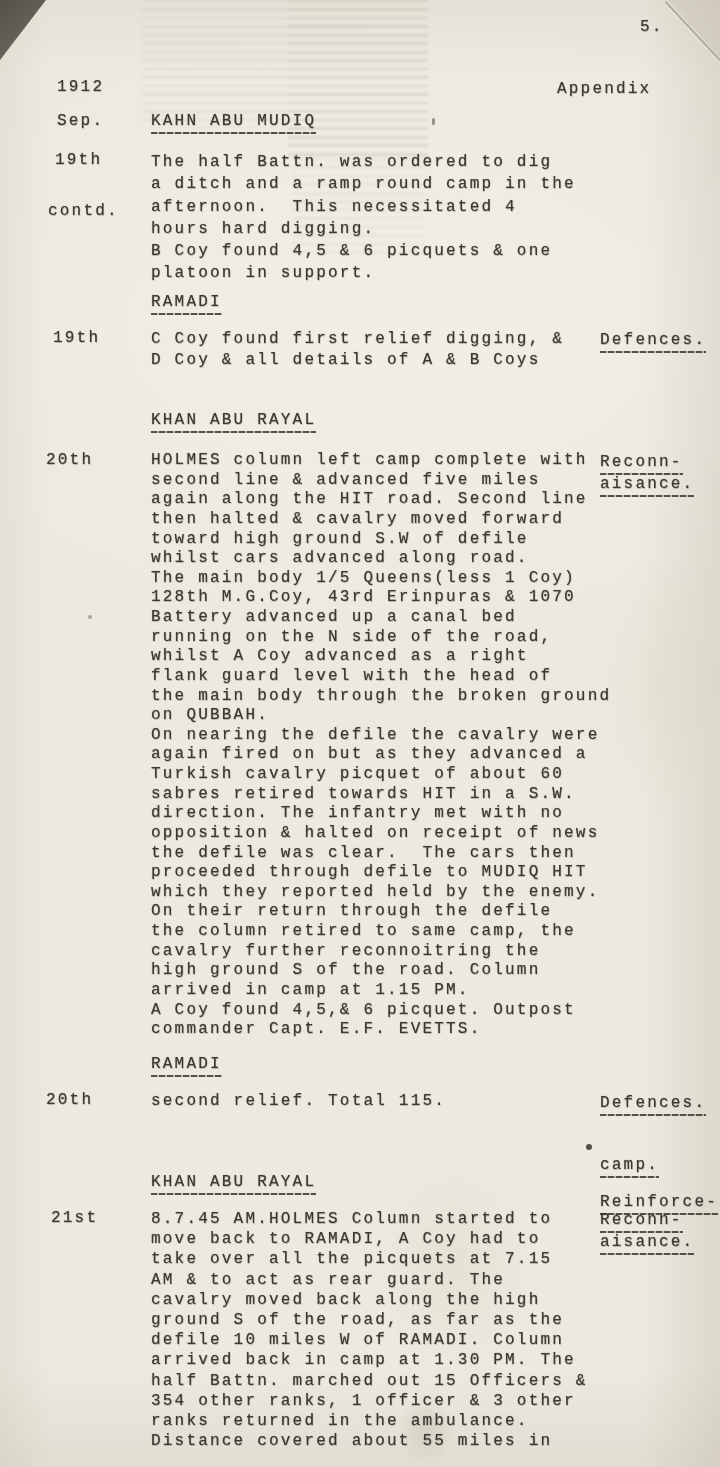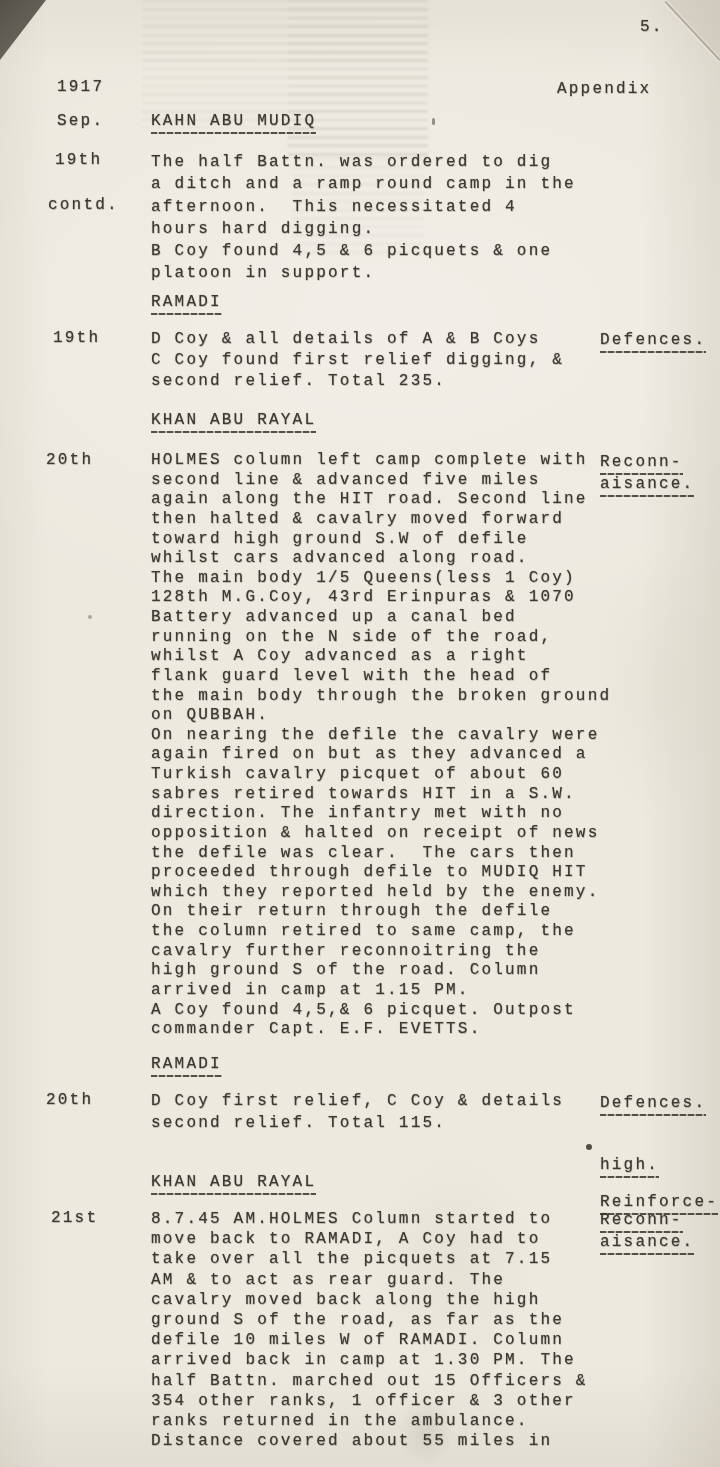--- a/index.html
+++ b/index.html
@@ -65,46 +65,46 @@
   <div class="bleed bleed2"></div>
   <div class="bleed bleed3"></div>
   <div class="stain stain1"></div>
   <div class="stain stain2"></div>
   <div class="stain stain3"></div>
   <div class="speck speck1"></div>
   <div class="speck speck2"></div>
   <div class="speck speck3"></div>
 
   <div class="txt" style="left:640px;top:18px">5.</div>
-  <div class="txt" style="left:57px;top:78px">1917</div>
+  <div class="txt" style="left:57px;top:78px">1912</div>
   <div class="txt" style="left:557px;top:80px">Appendix</div>
   <div class="txt" style="left:57px;top:112px">Sep.</div>
 
   <div class="txt hd" style="left:151px;top:112px">KAHN ABU MUDIQ</div>
   <div class="txt" style="left:55px;top:151px">19th</div>
-  <div class="txt" style="left:48px;top:196px">contd.</div>
+  <div class="txt" style="left:48px;top:202px">contd.</div>
   <div class="txt lines" style="left:151px;top:151px;line-height:22.3px"><div class="line">The half Battn. was ordered to dig</div><div class="line">a ditch and a ramp round camp in the</div><div class="line">afternoon.  This necessitated 4</div><div class="line">hours hard digging.</div><div class="line">B Coy found 4,5 &amp; 6 picquets &amp; one</div><div class="line">platoon in support.</div></div>
 
   <div class="txt hd" style="left:151px;top:293px">RAMADI</div>
   <div class="txt" style="left:53px;top:329px">19th</div>
-  <div class="txt lines" style="left:151px;top:329px;line-height:21px"><div class="line">D Coy &amp; all details of A &amp; B Coys</div><div class="line">C Coy found first relief digging, &amp;</div><div class="line">second relief. Total 235.</div></div>
+  <div class="txt lines" style="left:151px;top:329px;line-height:21px"><div class="line">C Coy found first relief digging, &amp;</div><div class="line">D Coy &amp; all details of A &amp; B Coys</div></div>
   <div class="txt mn" style="left:600px;top:331px">Defences.</div>
 
   <div class="txt hd" style="left:151px;top:411px">KHAN ABU RAYAL</div>
   <div class="txt" style="left:46px;top:451px">20th</div>
   <div class="txt lines" style="left:151px;top:451px;line-height:19.62px"><div class="line">HOLMES column left camp complete with</div><div class="line">second line &amp; advanced five miles</div><div class="line">again along the HIT road. Second line</div><div class="line">then halted &amp; cavalry moved forward</div><div class="line">toward high ground S.W of defile</div><div class="line">whilst cars advanced along road.</div><div class="line">The main body 1/5 Queens(less 1 Coy)</div><div class="line">128th M.G.Coy, 43rd Erinpuras &amp; 1070</div><div class="line">Battery advanced up a canal bed</div><div class="line">running on the N side of the road,</div><div class="line">whilst A Coy advanced as a right</div><div class="line">flank guard level with the head of</div><div class="line">the main body through the broken ground</div><div class="line">on QUBBAH.</div><div class="line">On nearing the defile the cavalry were</div><div class="line">again fired on but as they advanced a</div><div class="line">Turkish cavalry picquet of about 60</div><div class="line">sabres retired towards HIT in a S.W.</div><div class="line">direction. The infantry met with no</div><div class="line">opposition &amp; halted on receipt of news</div><div class="line">the defile was clear.  The cars then</div><div class="line">proceeded through defile to MUDIQ HIT</div><div class="line">which they reported held by the enemy.</div><div class="line">On their return through the defile</div><div class="line">the column retired to same camp, the</div><div class="line">cavalry further reconnoitring the</div><div class="line">high ground S of the road. Column</div><div class="line">arrived in camp at 1.15 PM.</div><div class="line">A Coy found 4,5,&amp; 6 picquet. Outpost</div><div class="line">commander Capt. E.F. EVETTS.</div></div>
   <div class="txt mn" style="left:600px;top:453px">Reconn-</div>
   <div class="txt mn" style="left:600px;top:475px">aisance.</div>
 
   <div class="txt hd" style="left:151px;top:1055px">RAMADI</div>
   <div class="txt" style="left:46px;top:1091px">20th</div>
-  <div class="txt lines" style="left:151px;top:1091px;line-height:21.5px"><div class="line">D Coy first relief, C Coy &amp; details</div><div class="line">second relief. Total 115.</div></div>
+  <div class="txt lines" style="left:151px;top:1091px;line-height:21.5px"><div class="line">second relief. Total 115.</div></div>
   <div class="txt mn" style="left:600px;top:1094px">Defences.</div>
   <div class="txt mn" style="left:600px;top:1193px">Reinforce-</div>
-  <div class="txt mn" style="left:600px;top:1156px">high.</div>
+  <div class="txt mn" style="left:600px;top:1156px">camp.</div>
 
   <div class="txt hd" style="left:151px;top:1173px">KHAN ABU RAYAL</div>
   <div class="txt" style="left:51px;top:1209px">21st</div>
   <div class="txt lines" style="left:151px;top:1209px;line-height:20.2px"><div class="line">8.7.45 AM.HOLMES Column started to</div><div class="line">move back to RAMADI, A Coy had to</div><div class="line">take over all the picquets at 7.15</div><div class="line">AM &amp; to act as rear guard. The</div><div class="line">cavalry moved back along the high</div><div class="line">ground S of the road, as far as the</div><div class="line">defile 10 miles W of RAMADI. Column</div><div class="line">arrived back in camp at 1.30 PM. The</div><div class="line">half Battn. marched out 15 Officers &amp;</div><div class="line">354 other ranks, 1 officer &amp; 3 other</div><div class="line">ranks returned in the ambulance.</div><div class="line">Distance covered about 55 miles in</div></div>
   <div class="txt mn" style="left:600px;top:1211px">Reconn-</div>
   <div class="txt mn" style="left:600px;top:1233px">aisance.</div>
 
 </div>
 
 </body></html>

